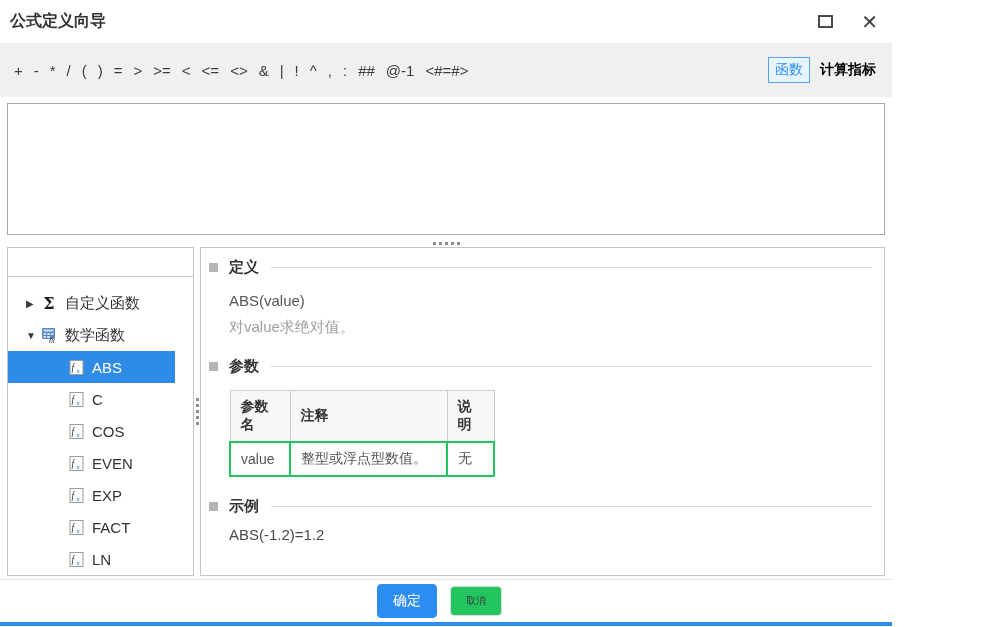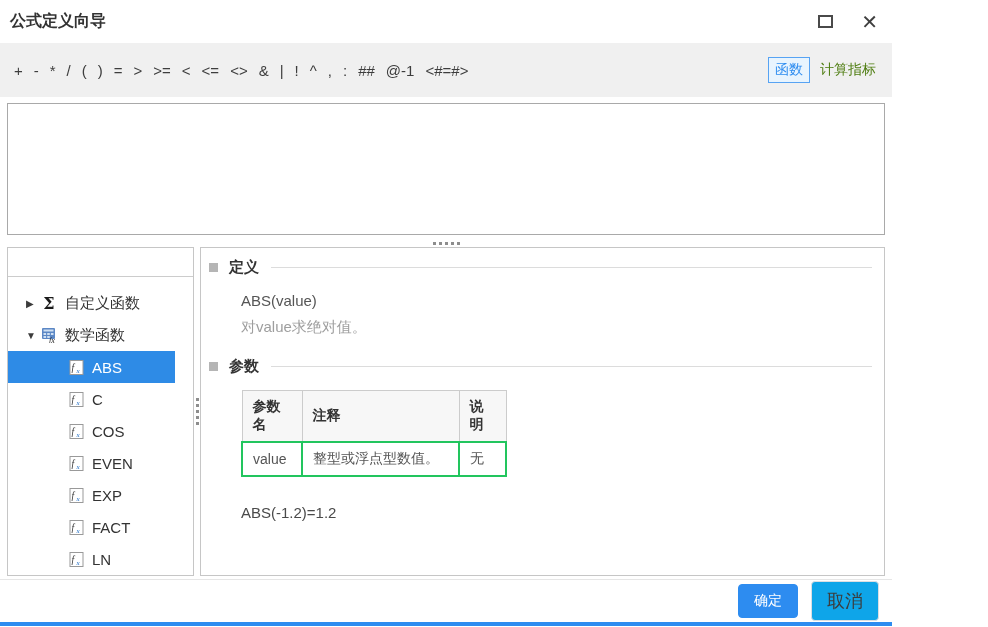--- a/index.html
+++ b/index.html
@@ -13,21 +13,21 @@
   .win-controls { margin-left:auto; display:flex; align-items:center; gap:28px; }
   .btn-max { width:15px; height:13px; border:2px solid #4a4a4a; cursor:pointer; }
   .btn-close { font-size:20px; color:#3f3f3f; line-height:1; cursor:pointer; }
 
   
   .toolbar { height:54px; flex:0 0 54px; background:#f0f0f0; display:flex; align-items:center; padding:0 12px 0 14px; }
   .ops { display:flex; align-items:center; gap:11px; }
   .op { font-size:15px; color:#3d3d3d; cursor:pointer; white-space:nowrap; }
   .tabs { margin-left:auto; display:flex; align-items:center; }
   .tab-active { font-size:14px; color:#2d8cf0; background:#e8f4fe; border:1px solid #57a3f3; padding:3px 6px; cursor:pointer;font-family:Liberation Mono, monospace; }
-  .tab-plain { font-size:14px; color:#4d7c0f; padding:3px 4px; margin-left:6px; cursor:pointer; }
+  .tab-plain { font-size:14px; color:#000000; padding:3px 4px; margin-left:6px; cursor:pointer;font-weight:bold; }
 
   
   .editor-wrap { flex:0 0 140px; padding:6px 7px 0 7px; }
   .editor { width:100%; height:132px; border:1px solid #a9a9a9; resize:none; outline:none;
     font-family:"Liberation Sans","DejaVu Sans",sans-serif; font-size:14px; padding:6px; color:#333; }
 
   
   .hsplit { flex:0 0 8px; display:flex; align-items:center; justify-content:center; gap:3px; cursor:row-resize; }
   .dot { width:3px; height:3px; background:#8d8d8d; }
 
@@ -49,38 +49,38 @@
 
   
   .vsplit { width:6px; flex:0 0 6px; display:flex; flex-direction:column; align-items:center; justify-content:center; gap:3px; cursor:col-resize; }
 
   
   .right-panel { flex:1; border:1px solid #c6c6c6; background:#fff; padding:8px 12px 0 8px; overflow:hidden; }
   .section-head { display:flex; align-items:center; height:22px; }
   .bullet { width:9px; height:9px; background:#b5b5b5; flex:0 0 9px; }
   .section-title { font-size:15px; font-weight:bold; color:#333; margin:0 12px 0 11px; }
   .section-line { flex:1; height:1px; background:#dcdcdc; }
-  .section-body { margin-left:32px; }
+  .section-body { margin-left:20px; }
   .sig { font-size:15px; color:#555; margin-top:14px; }
   .muted { font-size:15px; color:#9e9e9e; margin-top:9px; }
   .code { font-size:15px; color:#4a4a4a; margin-top:9px; }
   .gap { height:18px; }
 
   table.params { border-collapse:collapse; margin-top:13px;border-radius:18px; }
   .params th { background:#f7f7f7; border:1px solid #ccc; font-size:14px; font-weight:bold; color:#333;
     text-align:left; padding:7px 10px; }
   .params td { border:2px solid #22c55e; font-size:14px; color:#555; padding:7px 10px; }
   .col-name { width:60px; } .col-note { width:157px; } .col-desc { width:47px; }
 
   
   .footer { flex:1; border-top:1px solid #e6e6e6; margin-top:3px; display:flex; align-items:center;
-    justify-content:flex-end; gap:13px; padding-right:13px; }
+    justify-content:center; gap:13px; padding-right:13px; }
   .btn-ok { background:#2d8cf0; color:#fff; border:1px solid #2d8cf0; border-radius:4px; font-size:14px;
     padding:7px 15px; cursor:pointer; font-family:inherit; }
-  .btn-cancel { background:#0ea5e9; color:#3c3c3c; border:1px solid #dcdee2; border-radius:4px; font-size:18px;
+  .btn-cancel { background:#22c55e; color:#3c3c3c; border:1px solid #dcdee2; border-radius:4px; font-size:10px;
     padding:7px 15px; cursor:pointer; font-family:inherit; }
   .bottom-bar { flex:0 0 4px; background:#2d8cf0; margin-bottom:1px; }
 </style>
 </head>
 <body>
 
 <div class="dialog">
 
   <div class="titlebar">
     <span class="title">公式定义向导</span>
@@ -263,20 +263,25 @@
             <tr>
               <td>value</td>
               <td>整型或浮点型数值。</td>
               <td>无</td>
             </tr>
           </tbody>
         </table>
       </div>
 
       <div class="gap"></div>
+      <div class="section-head">
+        <span class="bullet"></span>
+        <span class="section-title">示例</span>
+        <span class="section-line"></span>
+      </div>
       <div class="section-body">
         <div class="code">ABS(-1.2)=1.2</div>
       </div>
 
     </div>
   </div>
 
   <div class="footer">
     <button class="btn-ok">确定</button>
     <button class="btn-cancel">取消</button>

